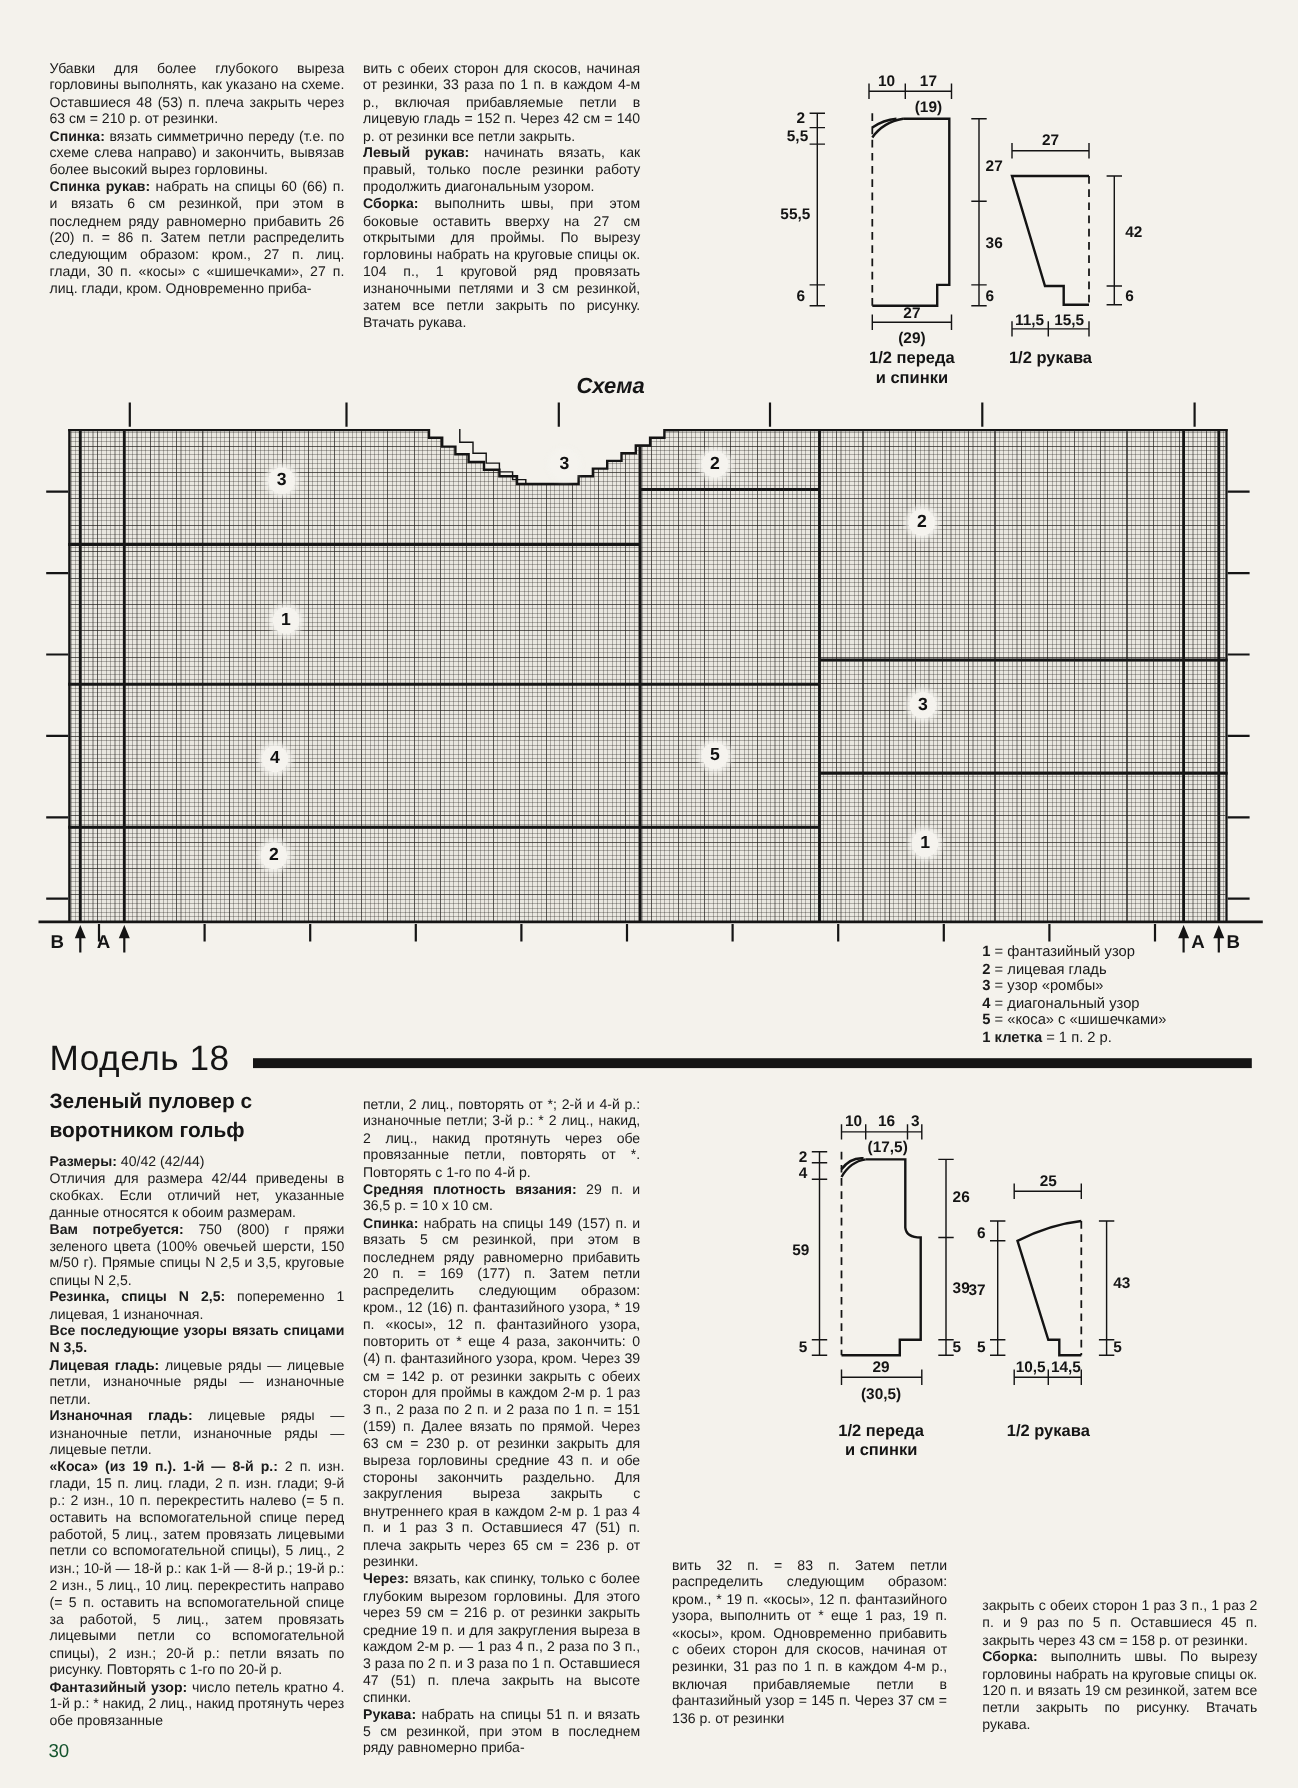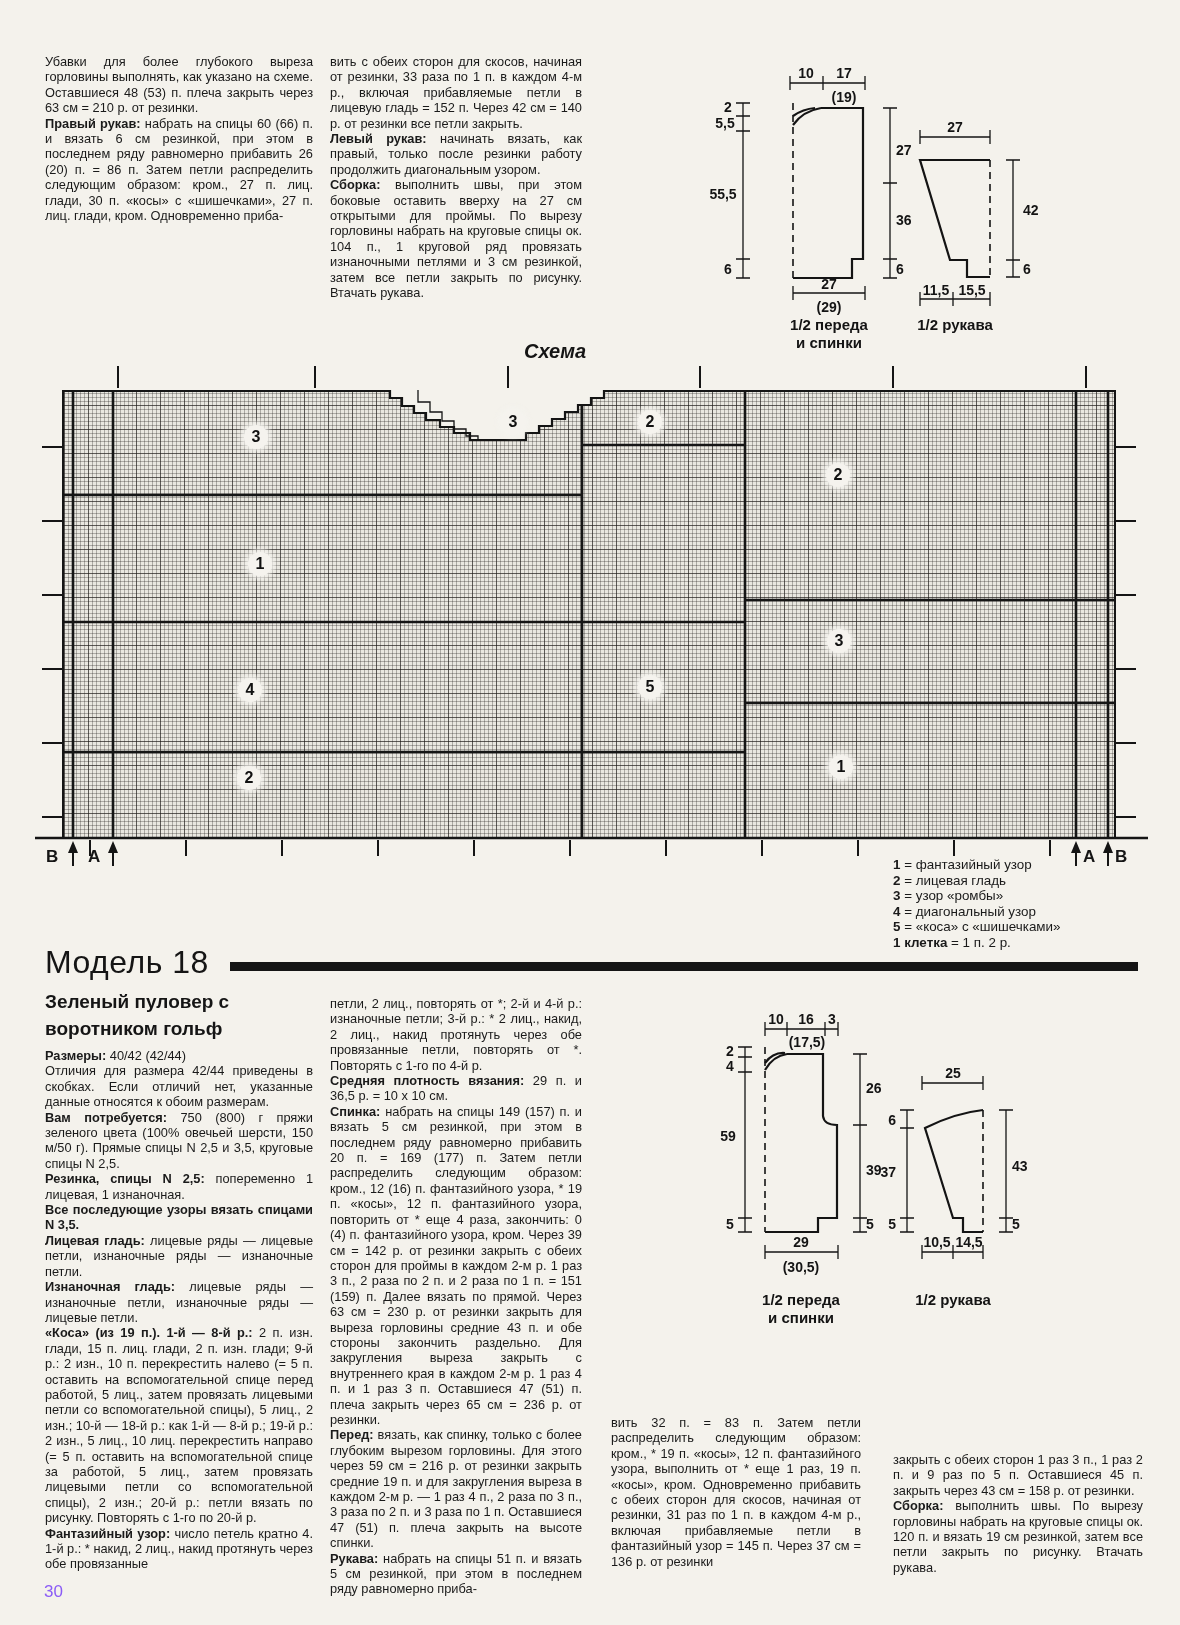--- a/index.html
+++ b/index.html
@@ -32,36 +32,37 @@
     background:#f5f3ee;box-shadow:0 0 5px 3px rgba(245,243,238,.85);
     font-size:16px;font-weight:700;line-height:24px;text-align:center;color:#111;
   }
   .corner-letter{position:absolute;font-size:17px;font-weight:700;}
   .legend{position:absolute;left:893px;top:857px;width:262px;}
   .legend .para{font-size:13.4px;line-height:15.6px;text-align:left;}
   .legend .para b{font-weight:700;}
   .model-title{font-size:32px;font-weight:400;letter-spacing:.5px;}
   .model-subtitle{font-size:19px;font-weight:700;line-height:27px;}
   .rule{position:absolute;background:#151515;}
-  .page-number{font-size:17px;color:#8b5cf6;}
+  .page-number{font-size:17px;color:#14532d;}
   svg text{fill:#141414;}
   .dim{font-family:"Liberation Sans","DejaVu Sans",sans-serif;font-size:14px;font-weight:600;}
   .cap{font-family:"Liberation Sans","DejaVu Sans",sans-serif;font-size:15px;font-weight:600;}
   .oln{stroke:#141414;stroke-width:2.2;fill:none;stroke-linejoin:miter;}
   .thin{stroke:#141414;stroke-width:1.3;fill:none;}
   .dsh{stroke:#141414;stroke-width:1.6;fill:none;stroke-dasharray:7 5;}
   .hvy{stroke:#151515;stroke-width:2.6;fill:none;}
   .tck{stroke:#151515;stroke-width:2;fill:none;}
 </style>
 </head>
 <body>
 
 <div class="col" style="left:45px;top:54px;width:268px">
     <p class="para">Убавки для более глубокого выреза горловины выполнять, как указано на схеме. Оставшиеся 48 (53) п. плеча закрыть через 63 см = 210 р. от резинки.</p>
-    <p class="para"><b>Правый рукав: </b>набрать на спицы 60 (66) п. и вязать 6 см резинкой, при этом в последнем ряду равномерно прибавить 26 (20) п. = 86 п. Затем петли распределить следующим образом: кром., 27 п. лиц. глади, 30 п. «косы» с «шишечками», 27 п. лиц. глади, кром. Одновременно приба-</p>
+    <p class="para"><b>Спинка: </b>вязать симметрично переду (т.е. по схеме слева направо) и закончить, вывязав более высокий вырез горловины.</p>
+    <p class="para"><b>Спинка рукав: </b>набрать на спицы 60 (66) п. и вязать 6 см резинкой, при этом в последнем ряду равномерно прибавить 26 (20) п. = 86 п. Затем петли распределить следующим образом: кром., 27 п. лиц. глади, 30 п. «косы» с «шишечками», 27 п. лиц. глади, кром. Одновременно приба-</p>
   </div>
 <div class="col" style="left:330px;top:54px;width:252px">
     <p class="para">вить с обеих сторон для скосов, начиная от резинки, 33 раза по 1 п. в каждом 4-м р., включая прибавляемые петли в лицевую гладь = 152 п. Через 42 см = 140 р. от резинки все петли закрыть.</p>
     <p class="para"><b>Левый рукав: </b>начинать вязать, как правый, только после резинки работу продолжить диагональным узором.</p>
     <p class="para"><b>Сборка: </b>выполнить швы, при этом боковые оставить вверху на 27 см открытыми для проймы. По вырезу горловины набрать на круговые спицы ок. 104 п., 1 круговой ряд провязать изнаночными петлями и 3 см резинкой, затем все петли закрыть по рисунку. Втачать рукава.</p>
   </div>
 
 <svg class="abs" style="left:703px;top:45px" width="470" height="305" viewBox="0 0 470 305">
 
   <path class="oln" d="M118,63 L160,63 L160,214 L149,214 L149,233 L90,233"></path>
@@ -167,21 +168,21 @@
     <p class="para"><b>Все последующие узоры вязать спицами N 3,5.</b></p>
     <p class="para"><b>Лицевая гладь: </b>лицевые ряды — лицевые петли, изнаночные ряды — изнаночные петли.</p>
     <p class="para"><b>Изнаночная гладь: </b>лицевые ряды — изнаночные петли, изнаночные ряды — лицевые петли.</p>
     <p class="para"><b>«Коса» (из 19 п.). 1-й — 8-й р.: </b>2 п. изн. глади, 15 п. лиц. глади, 2 п. изн. глади; 9-й р.: 2 изн., 10 п. перекрестить налево (= 5 п. оставить на вспомогательной спице перед работой, 5 лиц., затем провязать лицевыми петли со вспомогательной спицы), 5 лиц., 2 изн.; 10-й — 18-й р.: как 1-й — 8-й р.; 19-й р.: 2 изн., 5 лиц., 10 лиц. перекрестить направо (= 5 п. оставить на вспомогательной спице за работой, 5 лиц., затем провязать лицевыми петли со вспомогательной спицы), 2 изн.; 20-й р.: петли вязать по рисунку. Повторять с 1-го по 20-й р.</p>
     <p class="para"><b>Фантазийный узор: </b>число петель кратно 4. 1-й р.: * накид, 2 лиц., накид протянуть через обе провязанные</p>
   </div>
 <div class="col" style="left:330px;top:996px;width:252px">
     <p class="para">петли, 2 лиц., повторять от *; 2-й и 4-й р.: изнаночные петли; 3-й р.: * 2 лиц., накид, 2 лиц., накид протянуть через обе провязанные петли, повторять от *. Повторять с 1-го по 4-й р.</p>
     <p class="para"><b>Средняя плотность вязания: </b>29 п. и 36,5 р. = 10 x 10 см.</p>
     <p class="para"><b>Спинка: </b>набрать на спицы 149 (157) п. и вязать 5 см резинкой, при этом в последнем ряду равномерно прибавить 20 п. = 169 (177) п. Затем петли распределить следующим образом: кром., 12 (16) п. фантазийного узора, * 19 п. «косы», 12 п. фантазийного узора, повторить от * еще 4 раза, закончить: 0 (4) п. фантазийного узора, кром. Через 39 см = 142 р. от резинки закрыть с обеих сторон для проймы в каждом 2-м р. 1 раз 3 п., 2 раза по 2 п. и 2 раза по 1 п. = 151 (159) п. Далее вязать по прямой. Через 63 см = 230 р. от резинки закрыть для выреза горловины средние 43 п. и обе стороны закончить раздельно. Для закругления выреза закрыть с внутреннего края в каждом 2-м р. 1 раз 4 п. и 1 раз 3 п. Оставшиеся 47 (51) п. плеча закрыть через 65 см = 236 р. от резинки.</p>
-    <p class="para"><b>Перед: </b>вязать, как спинку, только с более глубоким вырезом горловины. Для этого через 59 см = 216 р. от резинки закрыть средние 19 п. и для закругления выреза в каждом 2-м р. — 1 раз 4 п., 2 раза по 3 п., 3 раза по 2 п. и 3 раза по 1 п. Оставшиеся 47 (51) п. плеча закрыть на высоте спинки.</p>
+    <p class="para"><b>Через: </b>вязать, как спинку, только с более глубоким вырезом горловины. Для этого через 59 см = 216 р. от резинки закрыть средние 19 п. и для закругления выреза в каждом 2-м р. — 1 раз 4 п., 2 раза по 3 п., 3 раза по 2 п. и 3 раза по 1 п. Оставшиеся 47 (51) п. плеча закрыть на высоте спинки.</p>
     <p class="para"><b>Рукава: </b>набрать на спицы 51 п. и вязать 5 см резинкой, при этом в последнем ряду равномерно приба-</p>
   </div>
 <div class="col" style="left:611px;top:1415px;width:250px">
     <p class="para">вить 32 п. = 83 п. Затем петли распределить следующим образом: кром., * 19 п. «косы», 12 п. фантазийного узора, выполнить от * еще 1 раз, 19 п. «косы», кром. Одновременно прибавить с обеих сторон для скосов, начиная от резинки, 31 раз по 1 п. в каждом 4-м р., включая прибавляемые петли в фантазийный узор = 145 п. Через 37 см = 136 р. от резинки</p>
   </div>
 <div class="col" style="left:893px;top:1452px;width:250px">
     <p class="para">закрыть с обеих сторон 1 раз 3 п., 1 раз 2 п. и 9 раз по 5 п. Оставшиеся 45 п. закрыть через 43 см = 158 р. от резинки.</p>
     <p class="para"><b>Сборка: </b>выполнить швы. По вырезу горловины набрать на круговые спицы ок. 120 п. и вязать 19 см резинкой, затем все петли закрыть по рисунку. Втачать рукава.</p>
   </div>
 

